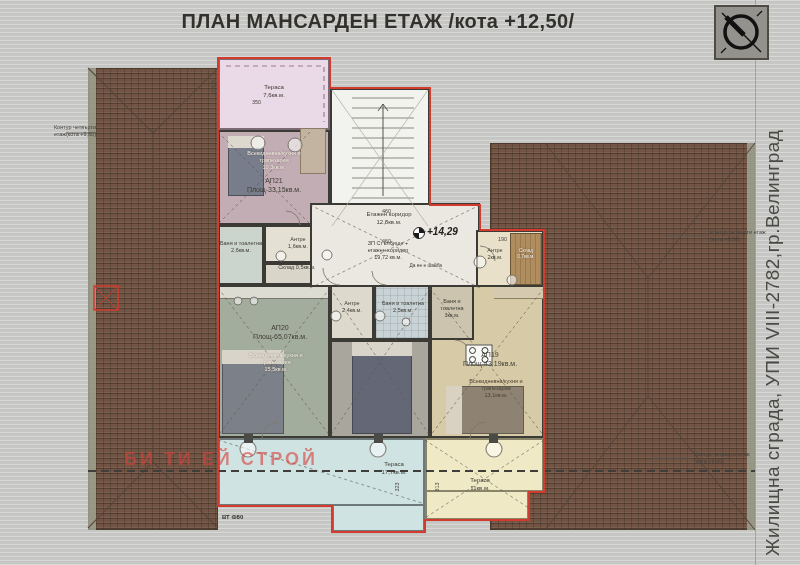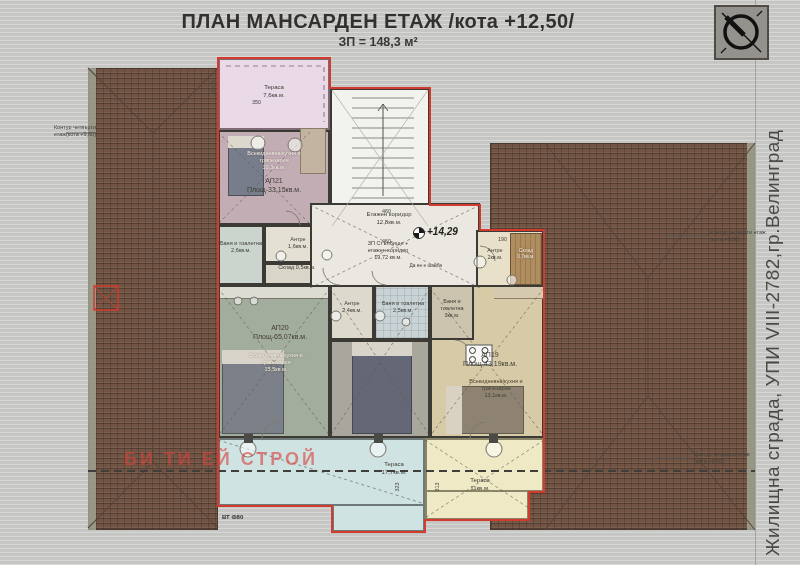--- a/index.html
+++ b/index.html
@@ -213,21 +213,20 @@
       <line x1="118" y1="286" x2="94" y2="310" stroke-width="0.8"></line>
     </g>
 
     <g>
       <circle cx="419" cy="233" r="5.5" fill="#ffffff" stroke="#222" stroke-width="1"></circle>
       <path d="M419,233 L419,227.5 A5.5,5.5 0 0 1 424.5,233 Z M419,233 L419,238.5 A5.5,5.5 0 0 1 413.5,233 Z" fill="#1a1a1a"></path>
     </g>
   </svg>
 
   <div id="title-main">ПЛАН МАНСАРДЕН ЕТАЖ /кота +12,50/</div>
-  <div id="title-sub">ЗП = 148,3 м²</div>
   <div id="side-label">Жилищна сграда, УПИ VIII-2782,гр.Велинград</div>
 
   <div id="north-badge">
     <svg width="51" height="51" viewBox="0 0 51 51">
       <circle cx="25" cy="25" r="16" fill="none" stroke="#111" stroke-width="3.5"></circle>
       <line x1="6" y1="6" x2="45" y2="45" stroke="#111" stroke-width="1.4"></line>
       <line x1="10" y1="10" x2="28" y2="28" stroke="#111" stroke-width="5"></line>
       <line x1="41" y1="9" x2="46" y2="4" stroke="#111" stroke-width="1.2"></line>
       <line x1="5" y1="46" x2="10" y2="41" stroke="#111" stroke-width="1.2"></line>
     </svg>

